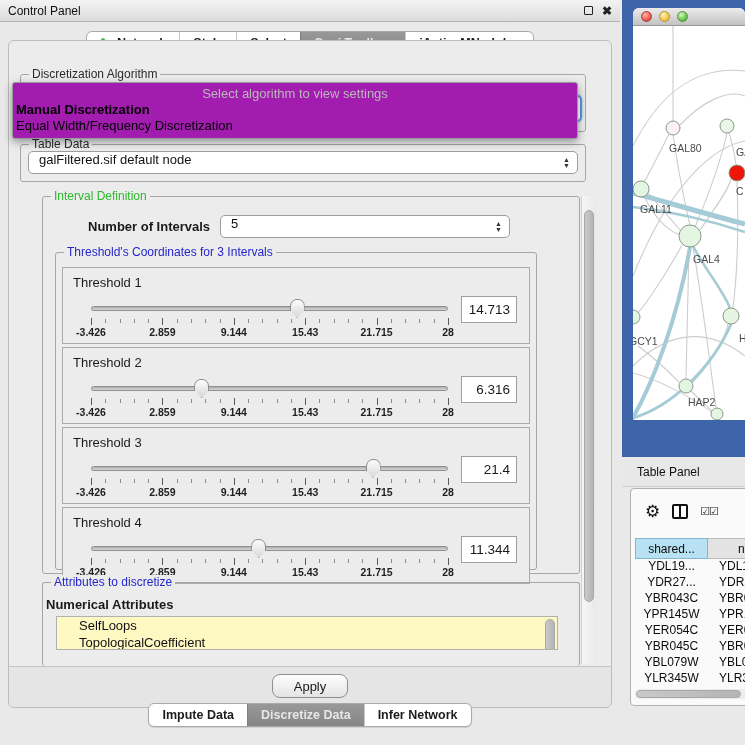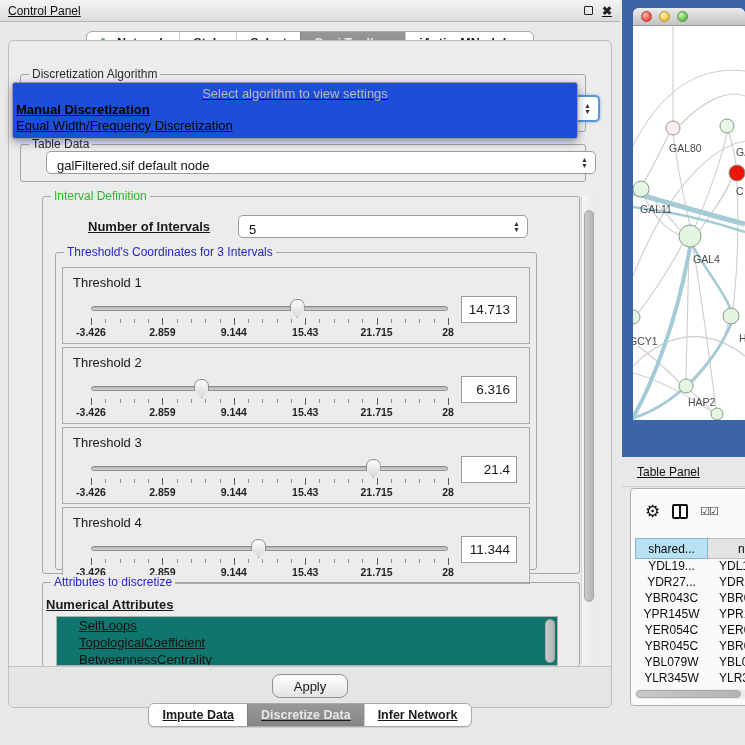--- a/index.html
+++ b/index.html
@@ -1,21 +1,21 @@
 <!DOCTYPE html>
 <html><head>
 <meta charset="utf-8">
 <style>
   * { box-sizing: border-box; }
   html,body { margin:0; padding:0; }
   body {
     width:745px; height:745px; position:relative; overflow:hidden;
     background:#e9e9e9; font-family:"Liberation Sans", sans-serif; color:#1a1a1a;
   }
-  .abs { position:absolute;text-decoration:underline; }
+  .abs { position:absolute; }
 
   
   .titlebar { left:0; top:0; width:620px; height:22px;
     background:linear-gradient(#f3f3f3,#dcdcdc); border-bottom:1px solid #b2b2b2;
     display:flex; align-items:center; padding:0 8px; font-size:12px; color:#111; }
   .titlebar .spacer { flex:1; }
   .win-ico { font-size:12px; color:#222; margin-left:9px; line-height:1; cursor:default; }
   .float-ico { width:9px; height:9px; border:1.5px solid #222; border-radius:1px; margin-left:9px; }
 
   
@@ -31,27 +31,27 @@
   .outer-panel { left:8px; top:40px; width:604px; height:668px; background:#ececec;
     border:1px solid #bdbdbd; border-radius:6px; }
 
   .group { position:absolute; border:1px solid #a6a6a6; border-radius:3px; }
   .group-label { position:absolute; top:-8px; left:8px; background:#ececec; padding:0 3px;
     font-size:12px; color:#2b2b2b; white-space:nowrap; }
   .green { color:#2db82d; } .blue { color:#2525cc; }
 
   
   .combo { position:absolute; background:#fff; border:1px solid #9d9d9d; border-radius:5px;
-    font-size:13px; display:flex; align-items:flex-end; padding:0 20px 0 10px; color:#111;margin-left:18px; }
+    font-size:13px; display:flex; align-items:flex-start; padding:0 20px 0 10px; color:#111; }
   .combo .arrows { position:absolute; right:7px; top:50%; transform:translateY(-50%);
     font-size:7px; line-height:6px; color:#333; text-align:center; }
   .focusring { border:2px solid #5a96d6; box-shadow:0 0 3px #7fb2e5; }
 
   
-  .popup { left:12px; top:82px; width:566px; height:57px; background:#1d4ed8;
+  .popup { left:12px; top:82px; width:566px; height:57px; background:#a21caf;
     border:1px solid #9a9a9a; border-radius:3px; box-shadow:0 3px 9px rgba(0,0,0,.38); z-index:5; }
   .popup .ph { text-align:center; color:#b9b9b9; font-size:13px; padding-top:3px; }
   .popup .opt { font-size:13px; padding:1px 2px 0 3px; color:#000; }
   .popup .opt.b { font-weight:bold; }
 
   
   #thresholds { position:absolute; left:62px; top:267px; width:468px; }
   .th-box { position:relative; width:468px; height:77px; margin-bottom:3px;
     border:1px solid #ababab; background:#ececec; }
   .th-title { position:absolute; left:10px; top:7px; font-size:13px; font-weight:normal; }
@@ -69,21 +69,21 @@
     transform:translateX(-50%); white-space:nowrap; }
   .th-val { position:absolute; left:398px; top:28px; width:56px; height:27px; background:#fff;
     border:1px solid #9e9e9e; font-size:13.5px; text-align:right; padding-right:6px; line-height:25px; }
 
   
   .vsb-track { background:linear-gradient(90deg,#f6f6f6,#e9e9e9); border-left:1px solid #d2d2d2; }
   .sb-thumb { position:absolute; background:linear-gradient(90deg,#c9c9c9,#b4b4b4);
     border:1px solid #a8a8a8; border-radius:5px; }
 
   
-  .attr-list { left:56px; top:616px; width:502px; height:50px; background:#0f766e;
+  .attr-list { left:56px; top:616px; width:502px; height:34px; background:#fef9c3;
     border:1px solid #b0b0b0; overflow:hidden; }
   .attr-item { font-size:13px; line-height:17px; padding-left:22px; color:#111; }
 
   
   .apply-bar { left:9px; top:666px; width:602px; height:41px; background:#e5e5e5;
     border-top:1px solid #c4c4c4; border-radius:0 0 6px 6px; }
   .apply-btn { position:absolute; left:263px; top:7px; width:76px; height:24px;
     background:linear-gradient(#fefefe,#e3e3e3); border:1px solid #8f8f8f; border-radius:8px;
     font-size:13px; display:flex; align-items:center; justify-content:center; }
 

